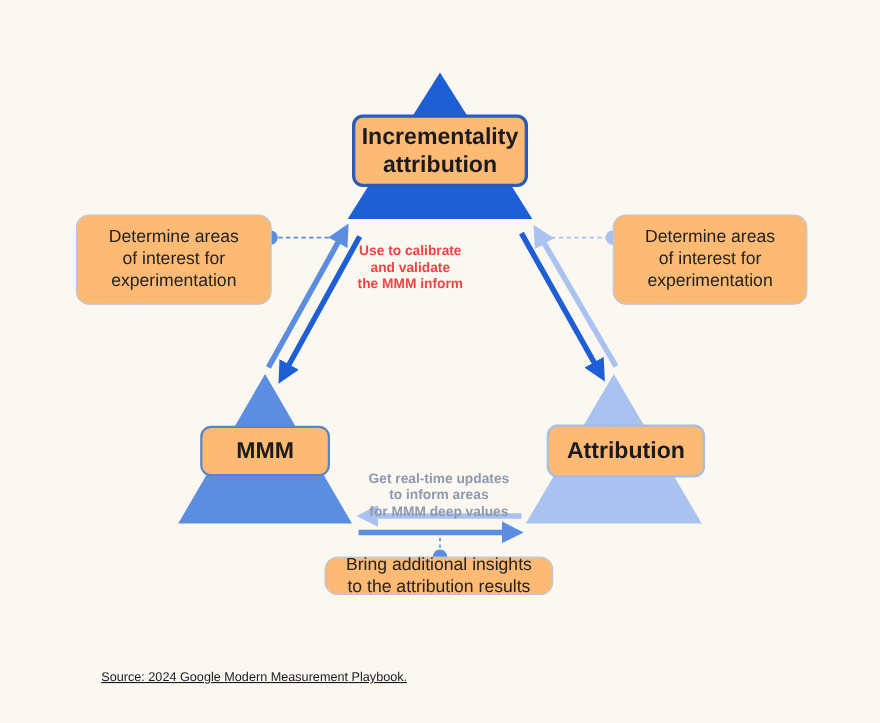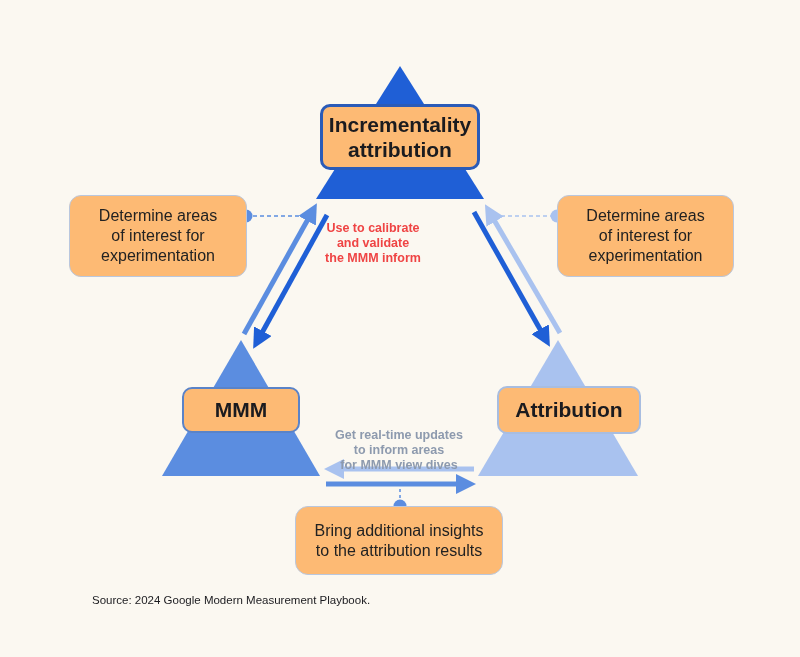--- a/index.html
+++ b/index.html
@@ -43,36 +43,36 @@
     .note-box {
       border: 1.5px solid #b9c7de;
       border-radius: 12px;
       font-size: 16px; line-height: 20px;
       color: #222;
       align-items: center;
     }
     #box-left-note { left: 69px; top: 195px; width: 178px; height: 82px; }
     #box-right-note { left: 557px; top: 195px; width: 177px; height: 82px; }
     #box-bottom-note {
-      left: 295px; top: 506px; width: 208px; height: 69px;
-      font-size: 16px; line-height: 20px; border-radius: 13px;
+      left: 295px; top: 506px; width: 208px; height: 35px;
+      font-size: 16px; line-height: 20px;
     }
     .label {
       position: absolute;
       text-align: center;
       font-weight: bold;
       font-size: 12.5px;
       line-height: 15px;
     }
     #label-calibrate { left: 318px; top: 221px; width: 110px; color: #ef4444; }
     #label-experiment { left: 393px; top: 283px; width: 150px; color: #2258c4; }
     #label-realtime { left: 320px; top: 428px; width: 158px; color: #8d9aae; font-weight: bold; }
     #source {
-      position: absolute; left: 92px; top: 594px;
-      font-size: 11.5px; color: #1b1b1f;
+      position: absolute; left: 92px; top: 610px;
+      font-size: 11.5px; color: #1b1b1f; text-decoration: underline;
     }
   </style>
 </head>
 <body>
 
 <svg id="diagram" width="800" height="657" viewBox="0 0 800 657">
   <defs>
     <marker id="ah-dark" markerWidth="4" markerHeight="4" refX="2" refY="2" orient="auto" markerUnits="strokeWidth">
       <path d="M0,0 L4,2 L0,4 z" fill="#1f5fd6"></path>
     </marker>
@@ -142,16 +142,16 @@
 <div class="label" id="label-calibrate">
   <span style="display:block">Use to calibrate</span>
   <span style="display:block">and validate</span>
   <span style="display:block">the MMM inform</span>
 </div>
 <div class="label" id="label-experiment">
 </div>
 <div class="label" id="label-realtime">
   <span style="display:block">Get real-time updates</span>
   <span style="display:block">to inform areas</span>
-  <span style="display:block">for MMM view dives</span>
+  <span style="display:block">for MMM deep values</span>
 </div>
 
 <div id="source">Source: 2024 Google Modern Measurement Playbook.</div>
 
 </body></html>

